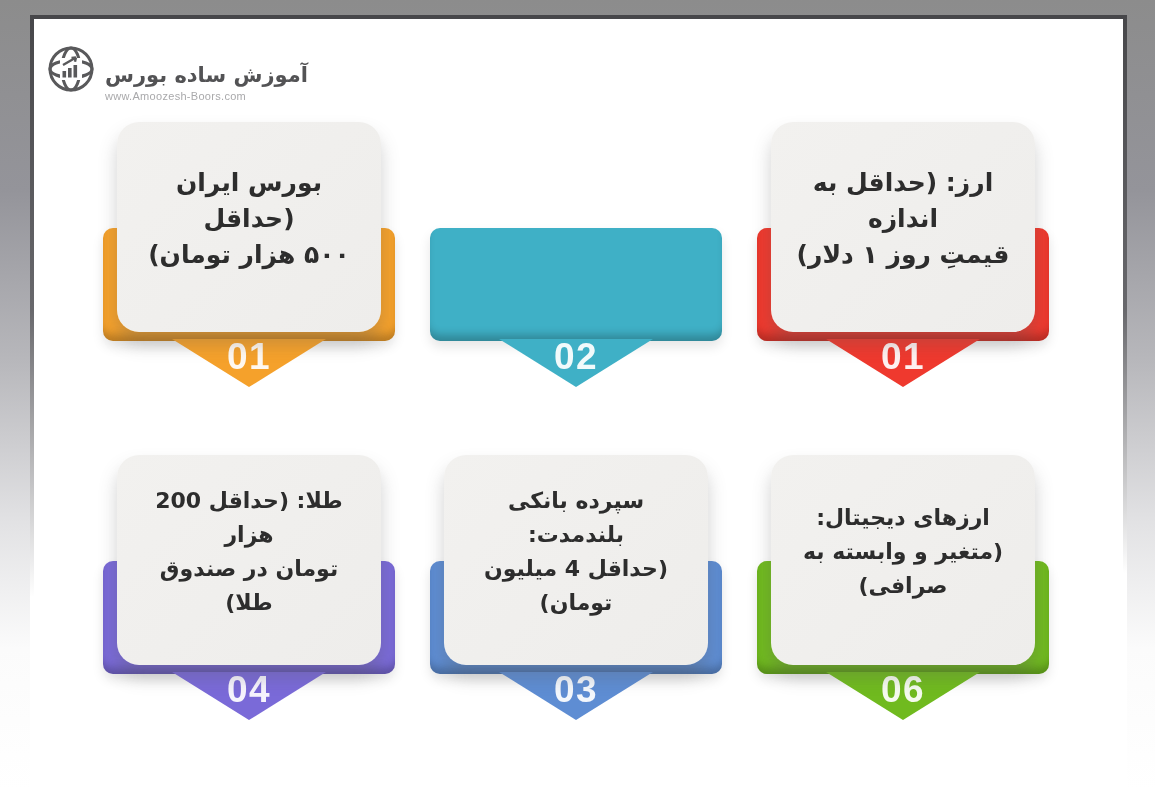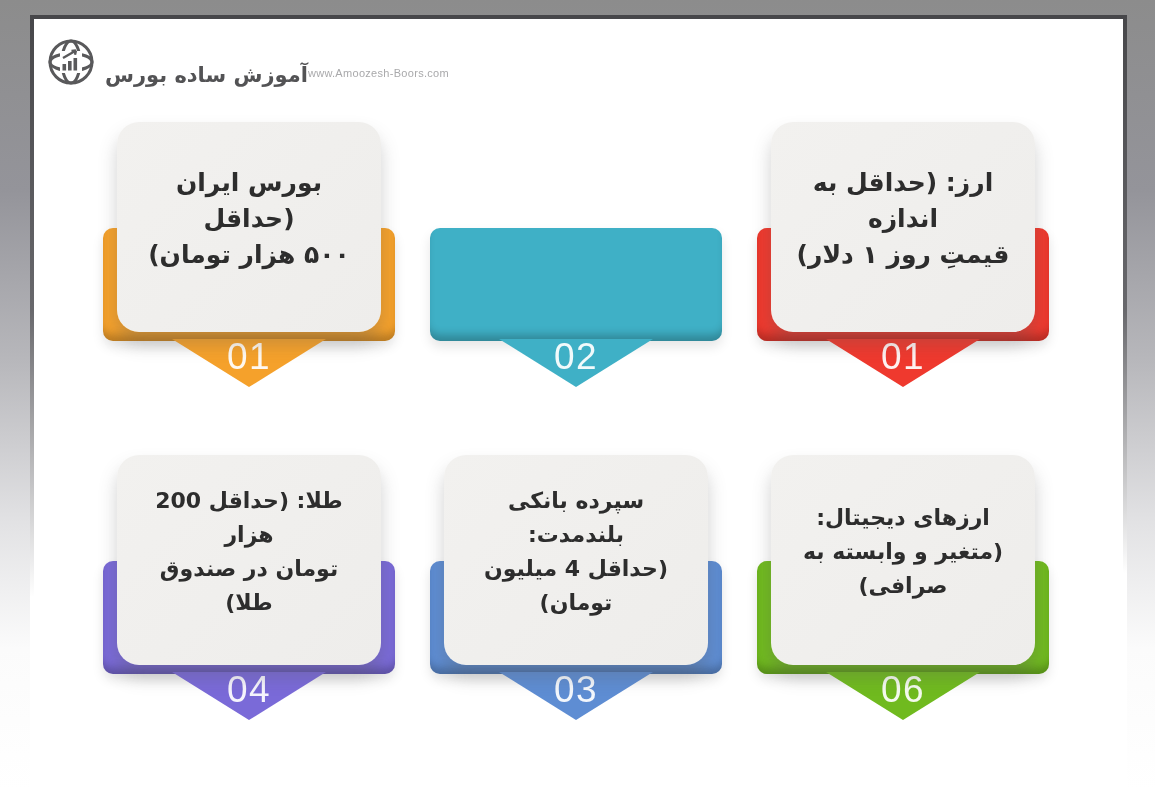--- a/index.html
+++ b/index.html
@@ -17,40 +17,40 @@
   }
   .edge-top{position:absolute;left:0;right:0;top:0;height:4px;background:#47474a;}
   .edge-left{position:absolute;left:0;top:0;bottom:0;width:4px;
     background:linear-gradient(180deg,#47474a 0%,#68686c 38%,rgba(150,150,150,0) 75%);}
   .edge-right{position:absolute;right:0;top:0;bottom:0;width:4px;
     background:linear-gradient(180deg,#47474a 0%,#68686c 38%,rgba(150,150,150,0) 72%);}
 
   
   .logo{position:absolute;left:46px;top:36px;display:flex;align-items:center;gap:9px;}
   .logo-icon svg{display:block;}
-  .logo-text{display:flex;flex-direction:row;align-items:flex-start;margin-top:28px;}
+  .logo-text{display:flex;flex-direction:column;align-items:flex-start;margin-top:28px;}
   .logo-title{font-size:21px;font-weight:700;color:#535355;line-height:1.1;}
   .logo-url{font-size:11px;color:#a9a9ab;letter-spacing:.3px;margin-top:3px;font-family:"Liberation Sans",sans-serif;}
 
   
   .unit{position:absolute;width:292px;height:270px;}
   .banner{
     position:absolute;left:0;top:106px;width:292px;height:113px;border-radius:10px;
     background:var(--c);
     box-shadow:inset 0 -10px 9px -4px rgba(0,0,0,0.24), 0 6px 12px rgba(0,0,0,0.10);
   }
   .tab{
     position:absolute;top:217px;left:50%;transform:translateX(-50%);
     width:0;height:0;
     border-left:77px solid transparent;border-right:77px solid transparent;
     border-top:48px solid var(--c);
   }
   .num{
     position:absolute;top:216px;left:0;width:100%;text-align:center;
-    font-family:"Liberation Sans",sans-serif;font-weight:400;font-size:37px;line-height:1;
+    font-family:"Liberation Sans",sans-serif;font-weight:700;font-size:37px;line-height:1;
     color:rgba(255,255,255,0.93);letter-spacing:1.5px;
   }
   .card{
     position:absolute;left:14px;top:0;width:264px;height:210px;
     background:linear-gradient(135deg,#f2f1ef 0%,#eeedeb 100%);
     border-radius:22px;
     box-shadow:0 12px 18px rgba(90,90,90,0.28);
     display:flex;align-items:center;justify-content:center;
     padding:8px 16px 24px;box-sizing:border-box;
   }

